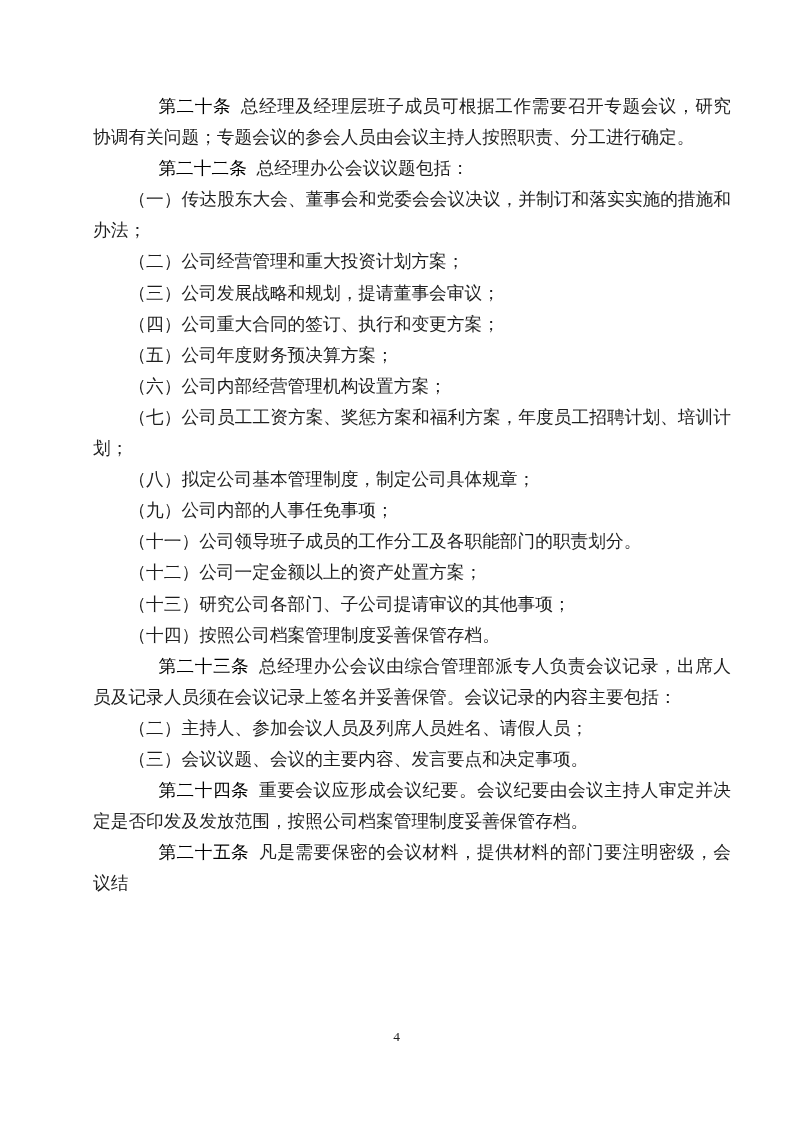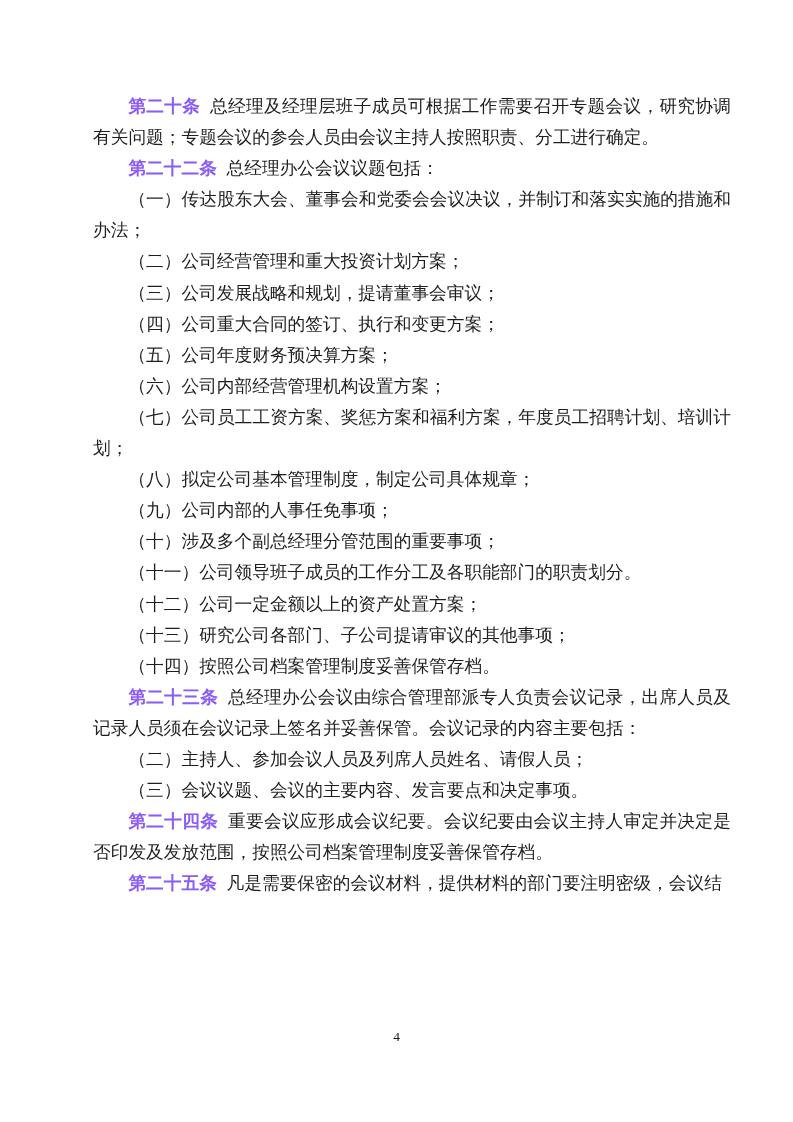--- a/index.html
+++ b/index.html
@@ -24,23 +24,24 @@
     font-size: 17.7px;
     line-height: 31.1px;
     text-align: justify;
   }
   .para {
     margin: 0;
     padding: 0;
     text-indent: 2em;
   }
   .num {
-    font-weight: bold;
-    color: #8b5cf6;
+    font-weight: normal;
+    color: #000000;
     margin-right: 0.55em;
+    margin-left: 30px;
   }
   .footer {
     position: absolute;
     top: 1028px;
     left: 0;
     width: 100%;
     text-align: center;
     font-size: 13.5px;
     line-height: 18px;
     color: #1e1e1e;
@@ -59,21 +60,20 @@
 
     <p class="para"><span>（一）传达股东大会、董事会和党委会会议决议，并制订和落实实施的措施和办法；</span></p>
     <p class="para"><span>（二）公司经营管理和重大投资计划方案；</span></p>
     <p class="para"><span>（三）公司发展战略和规划，提请董事会审议；</span></p>
     <p class="para"><span>（四）公司重大合同的签订、执行和变更方案；</span></p>
     <p class="para"><span>（五）公司年度财务预决算方案；</span></p>
     <p class="para"><span>（六）公司内部经营管理机构设置方案；</span></p>
     <p class="para"><span>（七）公司员工工资方案、奖惩方案和福利方案，年度员工招聘计划、培训计划；</span></p>
     <p class="para"><span>（八）拟定公司基本管理制度，制定公司具体规章；</span></p>
     <p class="para"><span>（九）公司内部的人事任免事项；</span></p>
-    <p class="para"><span>（十）涉及多个副总经理分管范围的重要事项；</span></p>
     <p class="para"><span>（十一）公司领导班子成员的工作分工及各职能部门的职责划分。</span></p>
     <p class="para"><span>（十二）公司一定金额以上的资产处置方案；</span></p>
     <p class="para"><span>（十三）研究公司各部门、子公司提请审议的其他事项；</span></p>
     <p class="para"><span>（十四）按照公司档案管理制度妥善保管存档。</span></p>
 
     <p class="para"><span class="num">第二十三条</span><span>总经理办公会议由综合管理部派专人负责会议记录，出席人员及记录人员须在会议记录上签名并妥善保管。会议记录的内容主要包括：</span></p>
 
     <p class="para"><span>（二）主持人、参加会议人员及列席人员姓名、请假人员；</span></p>
     <p class="para"><span>（三）会议议题、会议的主要内容、发言要点和决定事项。</span></p>
 

